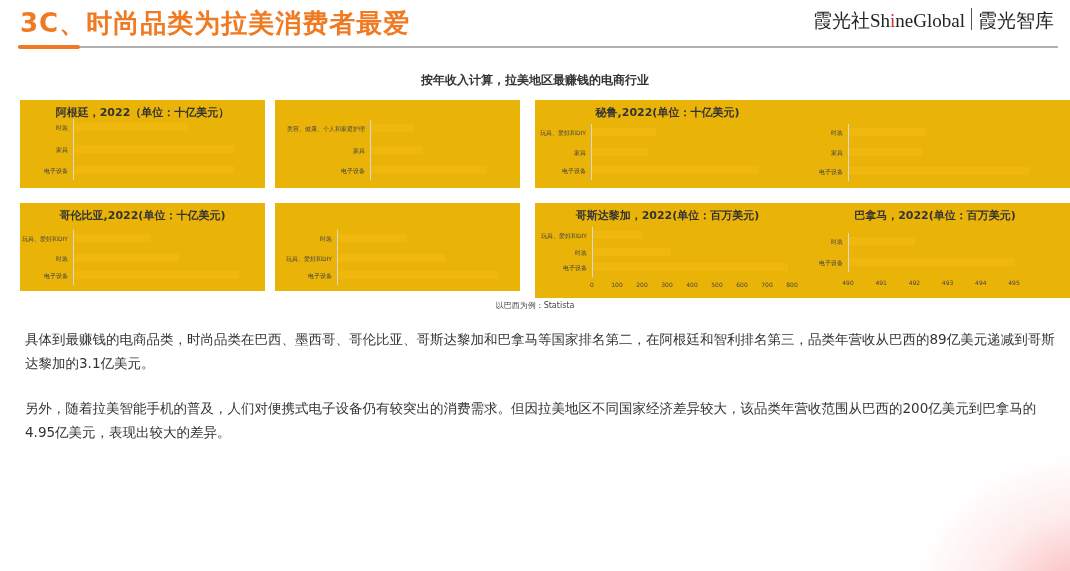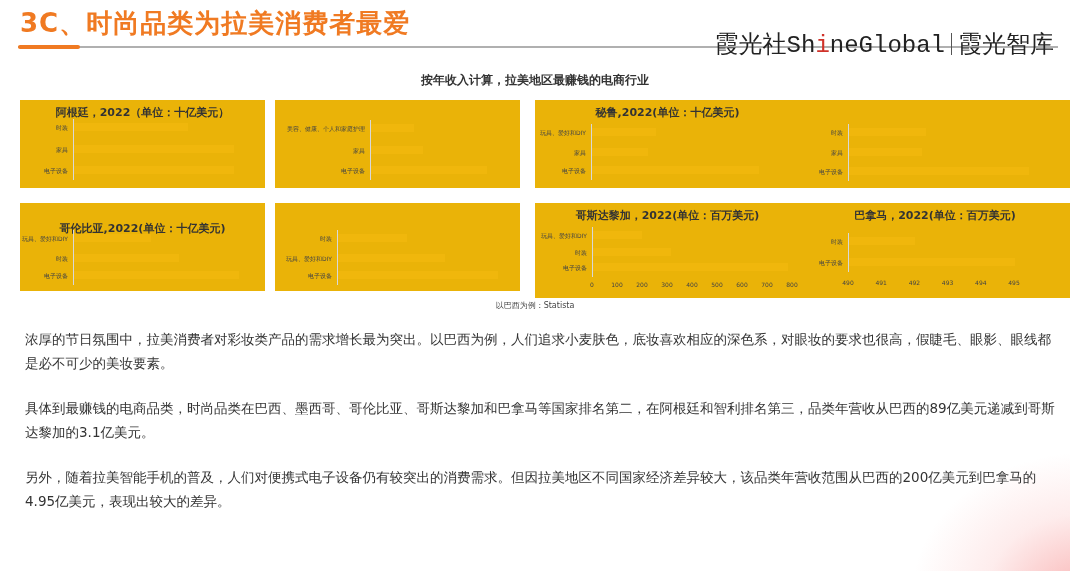--- a/index.html
+++ b/index.html
@@ -11,22 +11,22 @@
     pointer-events: none;
   }
   .header { position: absolute; left: 0; top: 0; width: 1070px; height: 50px; }
   .page-title {
     position: absolute; left: 20px; top: 6px; font-size: 26px; font-weight: bold;
     color: #f07a22; letter-spacing: 1px; white-space: nowrap;
   }
   .title-rule { position: absolute; left: 18px; top: 46px; width: 1040px; height: 2px; background: #b0b0b0; }
   .title-rule-accent { position: absolute; left: 18px; top: 45px; width: 62px; height: 4px; background: #f07a22; border-radius: 2px; }
   .brand {
-    position: absolute; right: 16px; top: 28px; font-size: 24px; color: #222; white-space: nowrap;
-    font-family: Liberation Mono, monospace;
+    position: absolute; right: 16px; top: 8px; font-size: 19px; color: #222; white-space: nowrap;
+    font-family: Liberation Serif, serif;
   }
   .brand .red-i { color: #d0322a; }
   .brand .sep { display: inline-block; width: 1px; height: 22px; background: #555; margin: 0 6px; vertical-align: -3px; }
 
   .figure-title {
     position: absolute; left: 0; width: 1070px; top: 72px; text-align: center;
     font-size: 12px; font-weight: bold; color: #333;
   }
   .chart-panel { position: absolute; background: #eab308; }
   .chart-title { position: absolute; left: 0; right: 0; top: 0; text-align: center; font-size: 11px; font-weight: bold; color: #333; white-space: nowrap; }
@@ -89,21 +89,21 @@
     <div class="chart-panel" style="left: 800px; top: 100px; width: 270px; height: 88px;">
       <div class="axis-line" style="left: 48px; top: 24px; height: 57px;"></div>
       <div class="cat-label" style="right: 227px; top: 29px;">时装</div>
       <div class="bar" style="left: 49px; top: 28px; width: 76.5px; background: rgb(240, 183, 12);"></div>
       <div class="cat-label" style="right: 227px; top: 49px;">家具</div>
       <div class="bar" style="left: 49px; top: 48px; width: 73.125px; background: rgb(240, 183, 12);"></div>
       <div class="cat-label" style="right: 227px; top: 68px;">电子设备</div>
       <div class="bar" style="left: 49px; top: 67px; width: 180px; background: rgb(240, 183, 12);"></div>
     </div>
     <div class="chart-panel" style="left: 20px; top: 203px; width: 245px; height: 88px;">
-      <div class="chart-title" style="top: 18px;">哥伦比亚,2022(单位：十亿美元)</div>
+      <div class="chart-title" style="top: 5px;">哥伦比亚,2022(单位：十亿美元)</div>
       <div class="axis-line" style="left: 53px; top: 27px; height: 55px;"></div>
       <div class="cat-label" style="right: 197px; top: 32px;">玩具、爱好和DIY</div>
       <div class="bar" style="left: 54px; top: 31px; width: 77px; background: rgb(240, 183, 12);"></div>
       <div class="cat-label" style="right: 197px; top: 52px;">时装</div>
       <div class="bar" style="left: 54px; top: 51px; width: 104.5px; background: rgb(240, 183, 12);"></div>
       <div class="cat-label" style="right: 197px; top: 69px;">电子设备</div>
       <div class="bar" style="left: 54px; top: 68px; width: 165px; background: rgb(240, 183, 12);"></div>
     </div>
     <div class="chart-panel" style="left: 275px; top: 203px; width: 245px; height: 88px;">
       <div class="axis-line" style="left: 62px; top: 27px; height: 55px;"></div>
@@ -145,16 +145,15 @@
       <div class="tick-label" style="left: 114.4px; top: 76px;">492</div>
       <div class="tick-label" style="left: 147.6px; top: 76px;">493</div>
       <div class="tick-label" style="left: 180.8px; top: 76px;">494</div>
       <div class="tick-label" style="left: 214px; top: 76px;">495</div>
     </div>
   </div>
 
 <div class="source">以巴西为例：Statista</div>
 
 <div class="body-text" style="top:327px;">
-  <p class="para">浓厚的节日氛围中，拉美消费者对彩妆类产品的需求增长最为突出。以巴西为例，人们追求小麦肤色，底妆喜欢相应的深色系，对眼妆的要求也很高，假睫毛、眼影、眼线都是必不可少的美妆要素。</p>
   <p class="para">具体到最赚钱的电商品类，时尚品类在巴西、墨西哥、哥伦比亚、哥斯达黎加和巴拿马等国家排名第二，在阿根廷和智利排名第三，品类年营收从巴西的89亿美元递减到哥斯达黎加的3.1亿美元。</p>
   <p class="para">另外，随着拉美智能手机的普及，人们对便携式电子设备仍有较突出的消费需求。但因拉美地区不同国家经济差异较大，该品类年营收范围从巴西的200亿美元到巴拿马的4.95亿美元，表现出较大的差异。</p>
 </div>
 
 </body></html>

